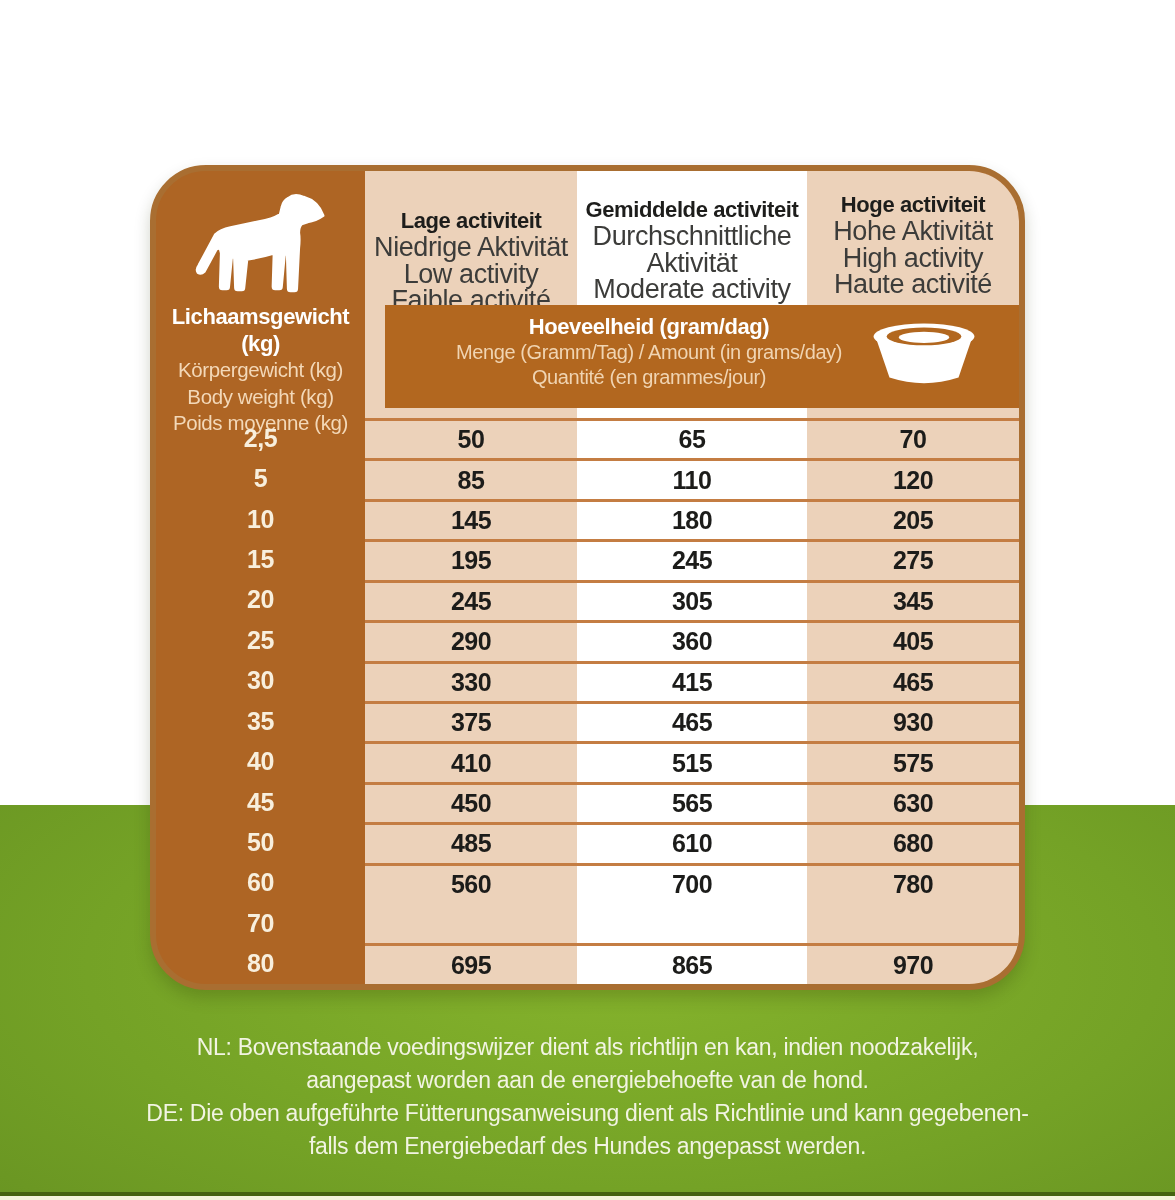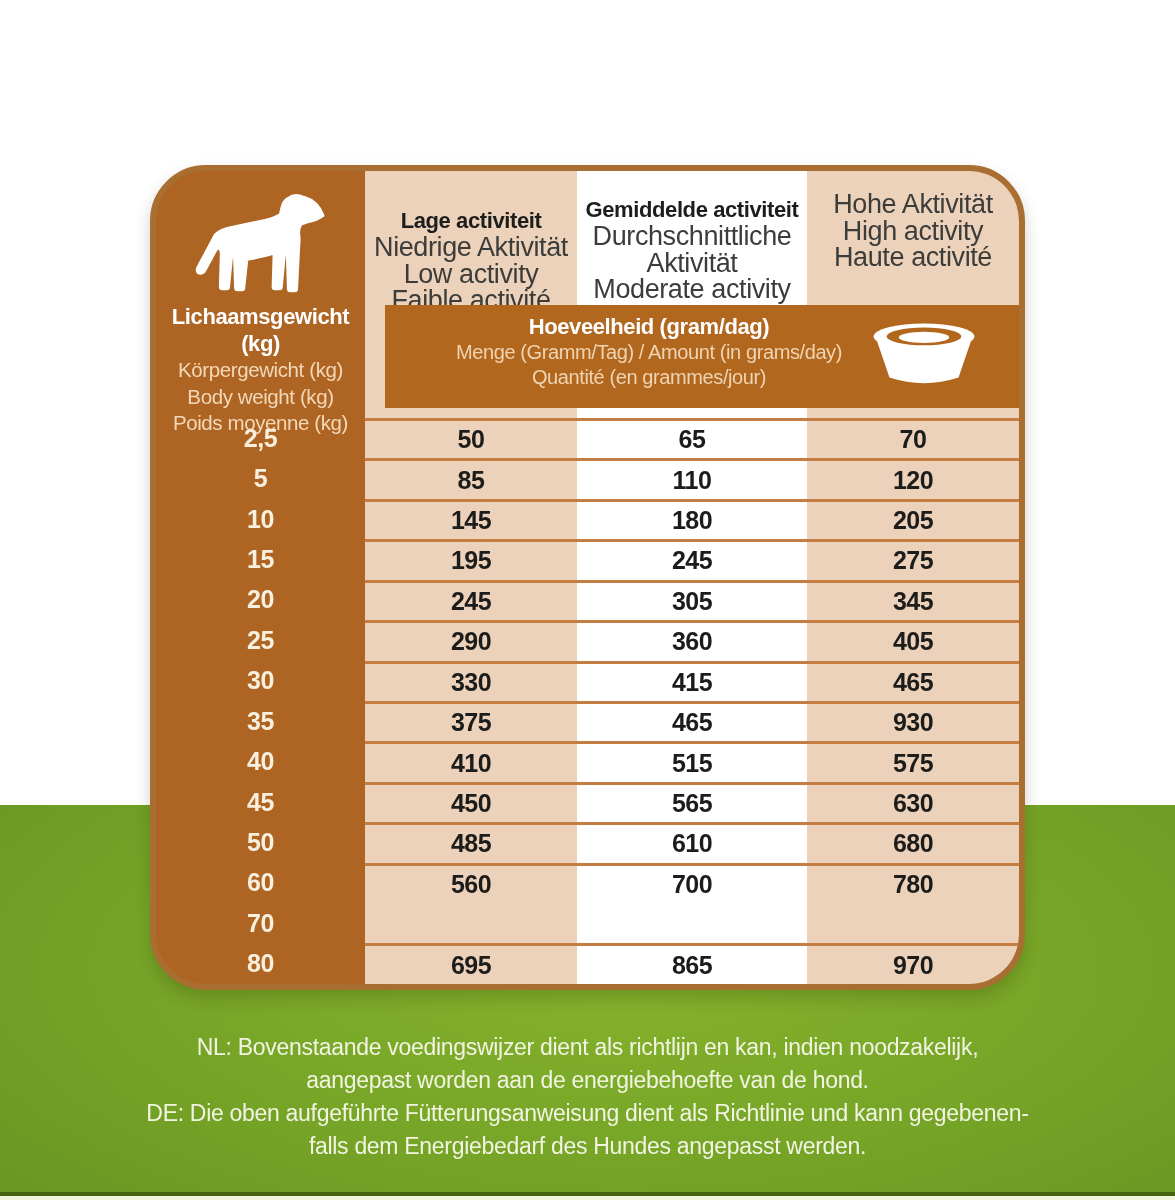--- a/index.html
+++ b/index.html
@@ -108,20 +108,21 @@
       <div class="r">Low activity</div>
       <div class="r">Faible activité</div>
     </div>
     <div class="hdr hdr-col3">
       <div class="b">Gemiddelde activiteit</div>
       <div class="r">Durchschnittliche Aktivität</div>
       <div class="r">Moderate activity</div>
       <div class="r">Activité moyenne</div>
     </div>
     <div class="hdr hdr-col4">
+      <div class="b">Hoge activiteit</div>
       <div class="r">Hohe Aktivität</div>
       <div class="r">High activity</div>
       <div class="r">Haute activité</div>
     </div>
 
     <div class="amount-band">
       <div class="amount-text">
         <div class="b">Hoeveelheid (gram/dag)</div>
         <div class="r">Menge (Gramm/Tag) / Amount (in grams/day)</div>
         <div class="r">Quantité (en grammes/jour)</div>

